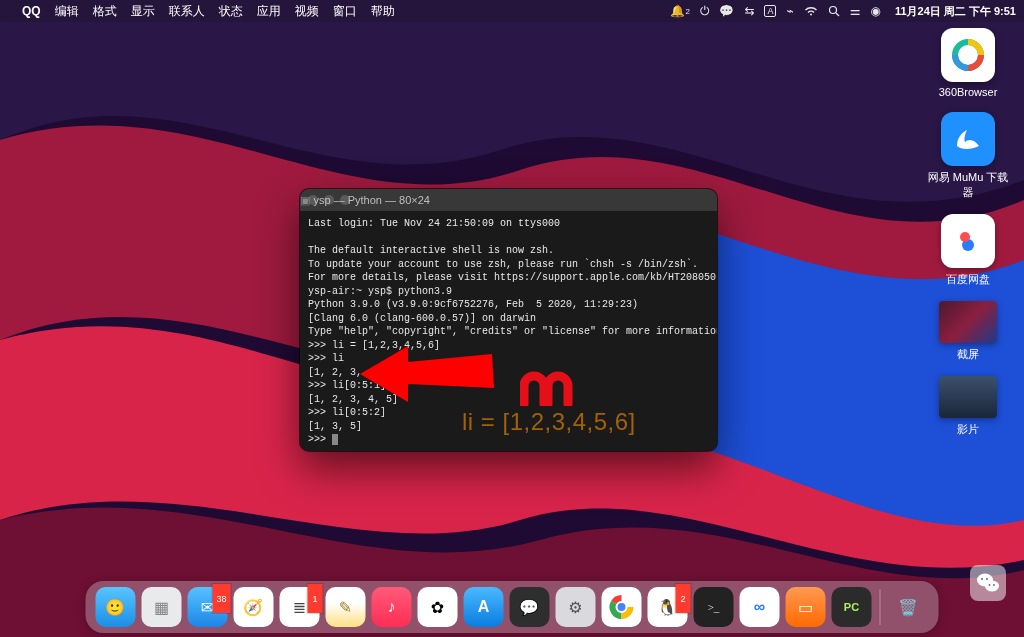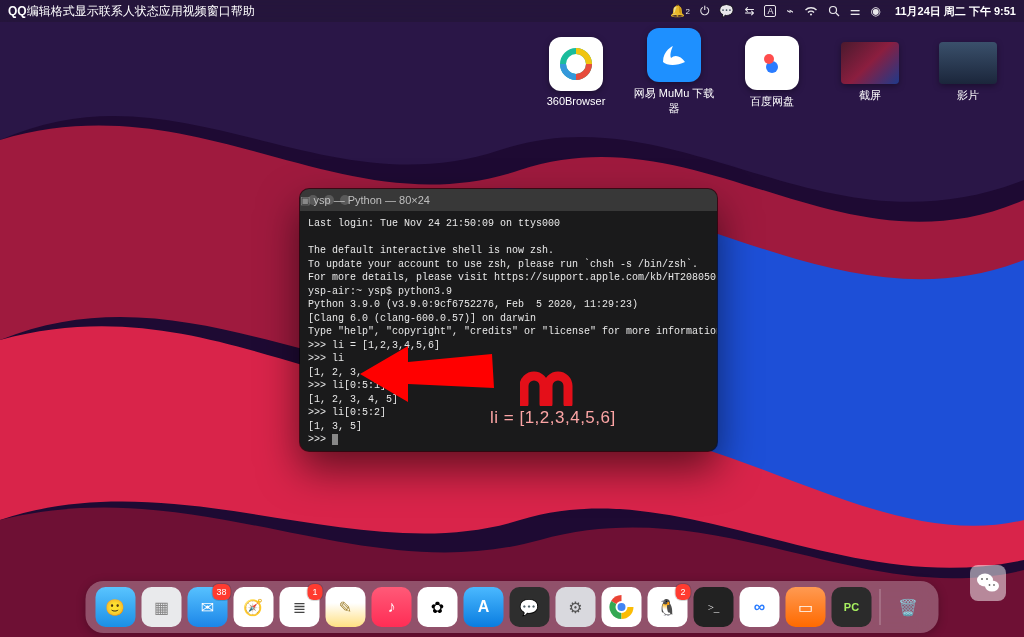--- a/index.html
+++ b/index.html
@@ -12,28 +12,28 @@
 .wallpaper { position: absolute; inset: 0; z-index: 0; }
 .wallpaper svg { width: 100%; height: 100%; }
 
 
 .menubar {
   position: absolute; top: 0; left: 0; right: 0; height: 22px;
   background: rgba(30,20,40,0.35); backdrop-filter: blur(8px);
   display: flex; align-items: center; color: #fff;
   font-size: 12px; z-index: 50; padding: 0 8px;
 }
-.menubar .left { display: flex; align-items: center; }
+.menubar .left { display: flex; align-items: center; gap: 14px; }
 .menubar .left .apple { font-size: 14px; }
 .menubar .right { margin-left: auto; display: flex; align-items: center; gap: 10px; }
 .menubar .right .ico { display: inline-flex; align-items: center; opacity: .9; }
 .menubar .right .datetime { font-size: 11px; margin-left: 4px; font-weight: bold; }
 
 
-.desktop-icons { position: absolute; right: 14px; top: 28px; z-index: 20; display: flex; flex-direction: row; gap: 14px; align-items: center; }
+.desktop-icons { position: absolute; right: 14px; top: 28px; z-index: 20; display: flex; flex-direction: column; gap: 14px; align-items: center; }
 .dicon { width: 84px; text-align: center; color: #fff; font-size: 11px; cursor: pointer; }
 .dicon .tile { width: 54px; height: 54px; border-radius: 12px; margin: 0 auto 4px; display: flex; align-items: center; justify-content: center; box-shadow: 0 2px 6px rgba(0,0,0,.35); }
 .dicon .thumb { width: 58px; height: 42px; border-radius: 4px; margin: 0 auto 4px; box-shadow: 0 2px 6px rgba(0,0,0,.35); }
 
 
 .terminal {
   position: absolute; left: 300px; top: 189px; width: 417px; height: 262px;
   background: #1a1a1b; border-radius: 9px; overflow: hidden;
   box-shadow: 0 18px 40px rgba(0,0,0,.55), 0 0 0 1px rgba(0,0,0,.6);
   z-index: 30;
@@ -48,33 +48,33 @@
 .titlebar .title { position: absolute; left: 0; right: 0; text-align: left; pointer-events: none; }
 .term-body {
   padding: 6px 8px; color: #e8e8e8;
   font-family: Menlo, Monaco, "Courier New", monospace;
   font-size: 10px; line-height: 1.35; white-space: pre;
 }
 .cursor { display:inline-block; width:6px; height:11px; background:#888; vertical-align:text-bottom; }
 
 
 .arrow { position: absolute; left: 360px; top: 340px; z-index: 40; }
-.annotation { position:absolute; left: 490px; top: 408px; color:#fca5a5; font-size:17px; z-index:40; letter-spacing:.5px; }
+.annotation { position:absolute; left: 462px; top: 408px; color:#a16207; font-size:24px; z-index:40; letter-spacing:.5px; }
 .logo-m { position:absolute; left: 520px; top: 370px; z-index:40; }
 
 
 .dock {
   position: absolute; bottom: 4px; left: 50%; transform: translateX(-50%);
   background: rgba(220,220,225,.32); backdrop-filter: blur(14px);
   border-radius: 18px; padding: 6px 10px; display: flex; align-items: center;
   gap: 6px; z-index: 50; box-shadow: 0 2px 10px rgba(0,0,0,.25);
 }
 .dock .app { width: 40px; height: 40px; border-radius: 10px; display:flex; align-items:center; justify-content:center; position:relative; cursor:pointer; }
 .dock .sep { width: 1px; height: 36px; background: rgba(255,255,255,.35); margin: 0 2px; }
-.badge { position:absolute; top:-3px; right:-3px; min-width:15px; height:16px; padding:0 4px; border-radius:6px; background:#ff3b30; color:#fff; font-size:9px; display:flex; align-items:center; justify-content:center; box-shadow:0 0 0 1px rgba(0,0,0,.15); }
+.badge { position:absolute; top:-3px; right:-3px; min-width:15px; height:29px; padding:0 4px; border-radius:0; background:#ff3b30; color:#fff; font-size:9px; display:flex; align-items:center; justify-content:center; box-shadow:0 0 0 1px rgba(0,0,0,.15); }
 
 
 .watermark { position:absolute; right:18px; bottom:36px; display:flex; align-items:center; gap:10px; z-index:60; color:#fff; font-size:22px; font-weight:500; }
 .watermark .wicon { width:36px; height:36px; border-radius:8px; background:rgba(255,255,255,.5); display:flex; align-items:center; justify-content:center; }
 </style>
 </head>
 <body>
 
 <div class="wallpaper">
   <svg viewBox="0 0 1024 637" preserveAspectRatio="none">

